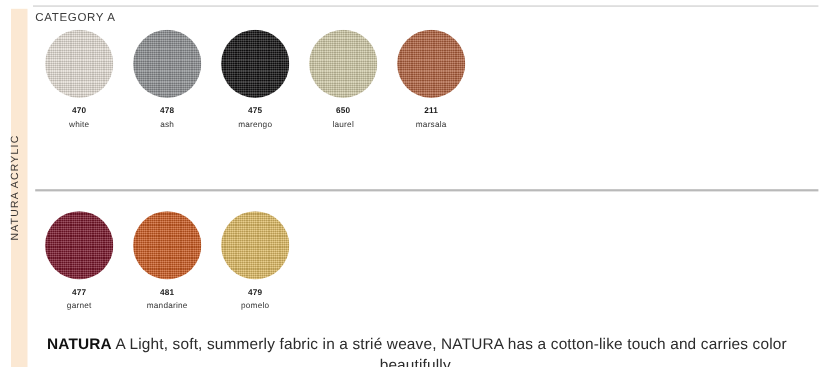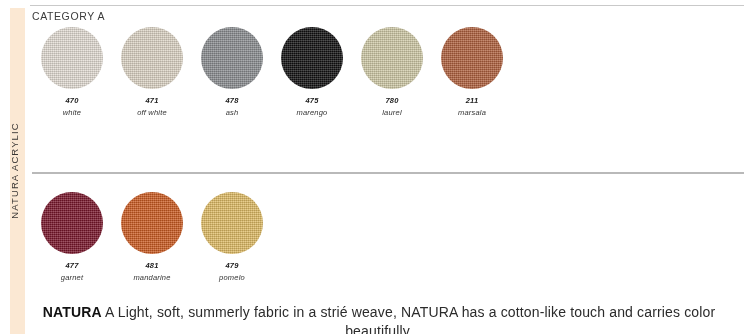--- a/index.html
+++ b/index.html
@@ -80,21 +80,20 @@
   }
   #row-1 { top: 27px; }
   #row-2 { top: 192px; }
 
   .swatch {
     width: 80px;
     flex: 0 0 80px;
     display: flex;
     flex-direction: column;
     align-items: center;
-    font-style: italic;
   }
   .swatch-disc {
     width: 62px;
     height: 62px;
     border-radius: 50%;
     position: relative;
     background-repeat: repeat;
     background-size: 3px 3px, 3px 3px, 100% 100%;
   }
   .swatch-code {
@@ -147,37 +146,32 @@
 
   <div id="category-title">CATEGORY A</div>
 
   <div class="swatch-row" id="row-1">
       <div class="swatch">
         <div class="swatch-disc" style="background: repeating-linear-gradient(0deg, rgba(255, 255, 255, 0.16) 0px, rgba(255, 255, 255, 0.16) 1px, rgba(0, 0, 0, 0.1) 1px, rgba(0, 0, 0, 0.1) 2px), repeating-linear-gradient(90deg, rgba(255, 255, 255, 0.13) 0px, rgba(255, 255, 255, 0.13) 1px, rgba(0, 0, 0, 0.09) 1px, rgba(0, 0, 0, 0.09) 2px), rgb(227, 221, 212);"></div>
         <div class="swatch-code">470</div>
         <div class="swatch-name">white</div>
       </div>
       <div class="swatch">
-        <div class="swatch-disc" style="background: repeating-linear-gradient(0deg, rgba(255, 255, 255, 0.16) 0px, rgba(255, 255, 255, 0.16) 1px, rgba(0, 0, 0, 0.1) 1px, rgba(0, 0, 0, 0.1) 2px), repeating-linear-gradient(90deg, rgba(255, 255, 255, 0.13) 0px, rgba(255, 255, 255, 0.13) 1px, rgba(0, 0, 0, 0.09) 1px, rgba(0, 0, 0, 0.09) 2px), rgb(221, 212, 197);"></div>
-        <div class="swatch-code">471</div>
-        <div class="swatch-name">off white</div>
-      </div>
-      <div class="swatch">
         <div class="swatch-disc" style="background: repeating-linear-gradient(0deg, rgba(255, 255, 255, 0.16) 0px, rgba(255, 255, 255, 0.16) 1px, rgba(0, 0, 0, 0.1) 1px, rgba(0, 0, 0, 0.1) 2px), repeating-linear-gradient(90deg, rgba(255, 255, 255, 0.13) 0px, rgba(255, 255, 255, 0.13) 1px, rgba(0, 0, 0, 0.09) 1px, rgba(0, 0, 0, 0.09) 2px), rgb(138, 141, 144);"></div>
         <div class="swatch-code">478</div>
         <div class="swatch-name">ash</div>
       </div>
       <div class="swatch">
         <div class="swatch-disc" style="background: repeating-linear-gradient(0deg, rgba(255, 255, 255, 0.16) 0px, rgba(255, 255, 255, 0.16) 1px, rgba(0, 0, 0, 0.1) 1px, rgba(0, 0, 0, 0.1) 2px), repeating-linear-gradient(90deg, rgba(255, 255, 255, 0.13) 0px, rgba(255, 255, 255, 0.13) 1px, rgba(0, 0, 0, 0.09) 1px, rgba(0, 0, 0, 0.09) 2px), rgb(16, 15, 16);"></div>
         <div class="swatch-code">475</div>
         <div class="swatch-name">marengo</div>
       </div>
       <div class="swatch">
         <div class="swatch-disc" style="background: repeating-linear-gradient(0deg, rgba(255, 255, 255, 0.16) 0px, rgba(255, 255, 255, 0.16) 1px, rgba(0, 0, 0, 0.1) 1px, rgba(0, 0, 0, 0.1) 2px), repeating-linear-gradient(90deg, rgba(255, 255, 255, 0.13) 0px, rgba(255, 255, 255, 0.13) 1px, rgba(0, 0, 0, 0.09) 1px, rgba(0, 0, 0, 0.09) 2px), rgb(207, 201, 166);"></div>
-        <div class="swatch-code">780</div>
+        <div class="swatch-code">650</div>
         <div class="swatch-name">laurel</div>
       </div>
       <div class="swatch">
         <div class="swatch-disc" style="background: repeating-linear-gradient(0deg, rgba(255, 255, 255, 0.16) 0px, rgba(255, 255, 255, 0.16) 1px, rgba(0, 0, 0, 0.1) 1px, rgba(0, 0, 0, 0.1) 2px), repeating-linear-gradient(90deg, rgba(255, 255, 255, 0.13) 0px, rgba(255, 255, 255, 0.13) 1px, rgba(0, 0, 0, 0.09) 1px, rgba(0, 0, 0, 0.09) 2px), rgb(176, 96, 61);"></div>
         <div class="swatch-code">211</div>
         <div class="swatch-name">marsala</div>
       </div>
     </div>
 
   <div class="rule-mid"></div>

